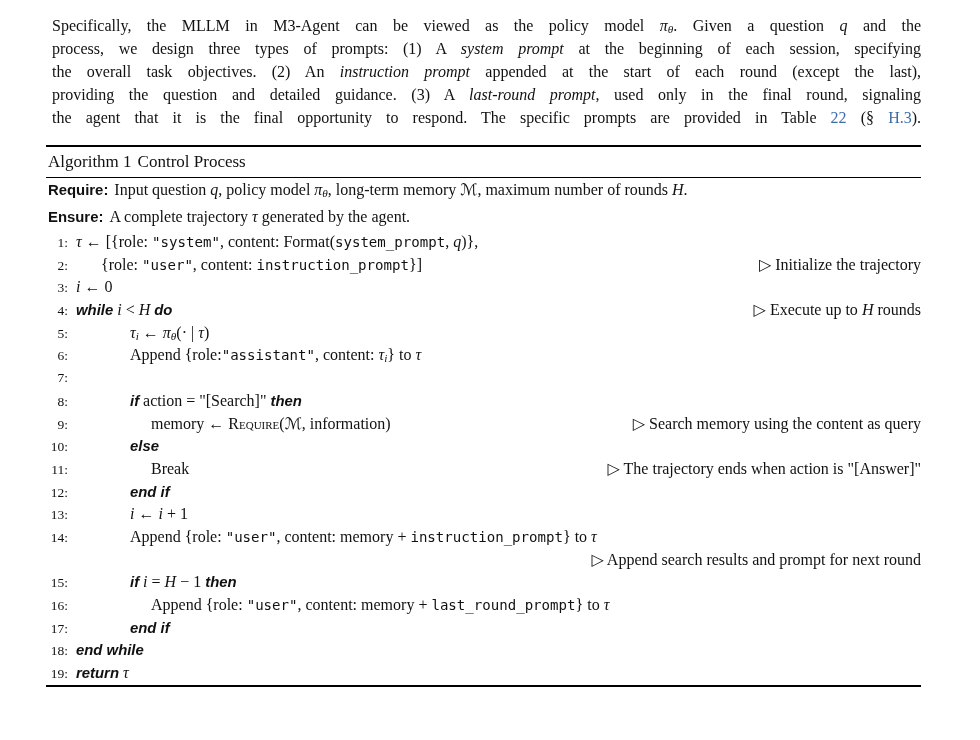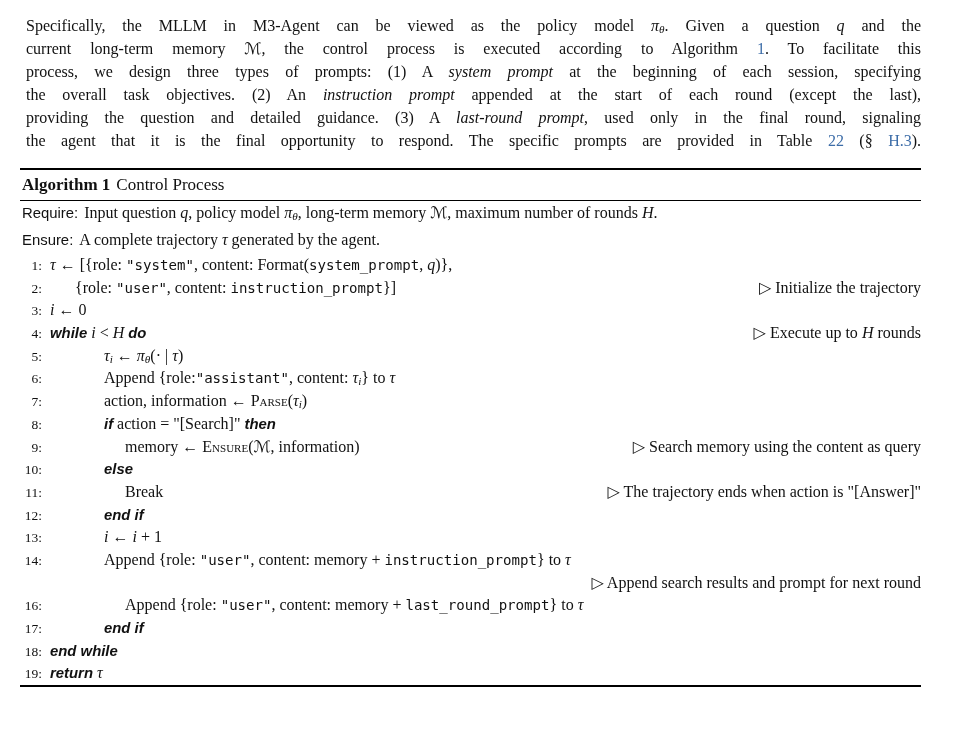--- a/index.html
+++ b/index.html
@@ -8,40 +8,40 @@
     --serif:"Liberation Serif","DejaVu Serif","DejaVu Sans",serif;
     --sans:"Liberation Sans","DejaVu Sans",sans-serif;
     --mono:"DejaVu Sans Mono","Liberation Mono",monospace;
   }
   *{margin:0;padding:0;box-sizing:border-box;}
   html,body{background:#ffffff;}
   body{
     width:980px;height:740px;overflow:hidden;position:relative;
     font-family:var(--serif);color:var(--fg);
   }
-  .page{width:956px;height:740px;padding:14px 35px 0 26px;}
+  .page{width:956px;height:740px;padding:14px 35px 0 52px;}
 
   
   .para{width:100%;}
   .pline{
     font-size:16px;line-height:23px;
     text-align:justify;text-align-last:justify;
     white-space:normal;overflow:hidden;height:23px;
   }
 
   
   .algo{margin-top:16px;margin-left:-6px;margin-right:0;}
   .rule-thick{border:none;border-top:2px solid #000;height:0;}
   .rule-thin{border:none;border-top:1px solid #000;height:0;}
   .algo-title{font-size:17px;line-height:22px;padding:4px 0 4px 2px;}
-  .algo-title .t-label{font-weight:bold;}
+  .algo-title .t-label{font-weight:normal;}
   .algo-title .t-text{font-weight:normal;margin-left:6px;margin-top:28px;}
 
   .reqline{font-size:16px;line-height:23px;padding-left:2px;white-space:nowrap;}
-  .kw{font-family:var(--sans);font-weight:normal;font-size:0.93em;}
+  .kw{font-family:var(--sans);font-weight:bold;font-size:0.93em;}
   .reqline .kw{margin-right:6px;}
 
   .abody-rows{margin-top:2px;}
   .arow{display:flex;align-items:baseline;height:22.7px;line-height:22.7px;font-size:16px;}
   .anum{flex:none;width:22px;text-align:right;font-size:13.5px;color:#111;}
   .acontent{flex:none;white-space:nowrap;}
   .ind-0{margin-left:8px;}
   .ind-c{margin-left:33px;}
   .ind-1{margin-left:62px;}
   .ind-2{margin-left:83px;}
@@ -57,21 +57,20 @@
   .s-link{color:var(--link);}
   .s-cal{font-family:"DejaVu Serif","DejaVu Sans",serif;font-style:italic;}
 </style>
 </head>
 <body>
 
 <div class="page">
 
   <div class="para">
       <div class="pline"><span class="s-n">Specifically, the MLLM in M3-Agent can be viewed as the policy model </span><span class="s-i">π</span><span class="s-sub">θ</span><span class="s-n">. Given a question </span><span class="s-i">q</span><span class="s-n"> and the</span></div>
-      <div class="pline"><span class="s-n">current long-term memory </span><span class="s-cal">ℳ</span><span class="s-n">, the control process is executed according to Algorithm </span><span class="s-link">1</span><span class="s-n">. To facilitate this</span></div>
       <div class="pline"><span class="s-n">process, we design three types of prompts: (1) A </span><span class="s-i">system prompt</span><span class="s-n"> at the beginning of each session, specifying</span></div>
       <div class="pline"><span class="s-n">the overall task objectives. (2) An </span><span class="s-i">instruction prompt</span><span class="s-n"> appended at the start of each round (except the last),</span></div>
       <div class="pline"><span class="s-n">providing the question and detailed guidance. (3) A </span><span class="s-i">last-round prompt</span><span class="s-n">, used only in the final round, signaling</span></div>
       <div class="pline"><span class="s-n">the agent that it is the final opportunity to respond. The specific prompts are provided in Table </span><span class="s-link">22</span><span class="s-n"> (§ </span><span class="s-link">H.3</span><span class="s-n">).</span></div>
     </div>
 
   <div class="algo">
     <hr class="rule-thick">
     <div class="algo-title">
       <span class="t-label">Algorithm 1</span><span class="t-text">Control Process</span>
@@ -107,29 +106,28 @@
         <div class="arow">
           <span class="anum">5:</span>
           <span class="acontent ind-1"><span class="s-i">τ</span><span class="s-sub">i</span><span class="s-n"> ← </span><span class="s-i">π</span><span class="s-sub">θ</span><span class="s-n">(· | </span><span class="s-i">τ</span><span class="s-n">)</span></span>
         </div>
         <div class="arow">
           <span class="anum">6:</span>
           <span class="acontent ind-1"><span class="s-n">Append {role:</span><span class="s-tt">"assistant"</span><span class="s-n">, content: </span><span class="s-i">τ</span><span class="s-sub">i</span><span class="s-n">} to </span><span class="s-i">τ</span></span>
         </div>
         <div class="arow">
           <span class="anum">7:</span>
-          <span class="acontent ind-1"><span class="s-n">action, information ← </span><span class="s-sc">Parse</span><span class="s-n">(</span><span class="s-i">τ</span><span class="s-sub">i</span><span class="s-n">)</span></span>
         </div>
         <div class="arow">
           <span class="anum">8:</span>
           <span class="acontent ind-1"><span class="s-b">if</span><span class="s-n"> action = "[Search]" </span><span class="s-b">then</span></span>
         </div>
         <div class="arow">
           <span class="anum">9:</span>
-          <span class="acontent ind-2"><span class="s-n">memory ← </span><span class="s-sc">Ensure</span><span class="s-n">(</span><span class="s-cal">ℳ</span><span class="s-n">, information)</span></span>
+          <span class="acontent ind-2"><span class="s-n">memory ← </span><span class="s-sc">Require</span><span class="s-n">(</span><span class="s-cal">ℳ</span><span class="s-n">, information)</span></span>
           <span class="acomment"><span class="s-n">▷ Search memory using the content as query</span></span>
         </div>
         <div class="arow">
           <span class="anum">10:</span>
           <span class="acontent ind-1"><span class="s-b">else</span></span>
         </div>
         <div class="arow">
           <span class="anum">11:</span>
           <span class="acontent ind-2"><span class="s-n">Break</span></span>
           <span class="acomment"><span class="s-n">▷ The trajectory ends when action is "[Answer]"</span></span>
@@ -145,20 +143,24 @@
         <div class="arow">
           <span class="anum">14:</span>
           <span class="acontent ind-1"><span class="s-n">Append {role: </span><span class="s-tt">"user"</span><span class="s-n">, content: memory + </span><span class="s-tt">instruction_prompt</span><span class="s-n">} to </span><span class="s-i">τ</span></span>
         </div>
         <div class="arow">
           <span class="anum"></span>
           <span class="acontent ind-1"></span>
           <span class="acomment"><span class="s-n">▷ Append search results and prompt for next round</span></span>
         </div>
         <div class="arow">
+          <span class="anum">15:</span>
+          <span class="acontent ind-1"><span class="s-b">if</span><span class="s-n"> </span><span class="s-i">i</span><span class="s-n"> = </span><span class="s-i">H</span><span class="s-n"> − 1 </span><span class="s-b">then</span></span>
+        </div>
+        <div class="arow">
           <span class="anum">16:</span>
           <span class="acontent ind-2"><span class="s-n">Append {role: </span><span class="s-tt">"user"</span><span class="s-n">, content: memory + </span><span class="s-tt">last_round_prompt</span><span class="s-n">} to </span><span class="s-i">τ</span></span>
         </div>
         <div class="arow">
           <span class="anum">17:</span>
           <span class="acontent ind-1"><span class="s-b">end if</span></span>
         </div>
         <div class="arow">
           <span class="anum">18:</span>
           <span class="acontent ind-0"><span class="s-b">end while</span></span>

